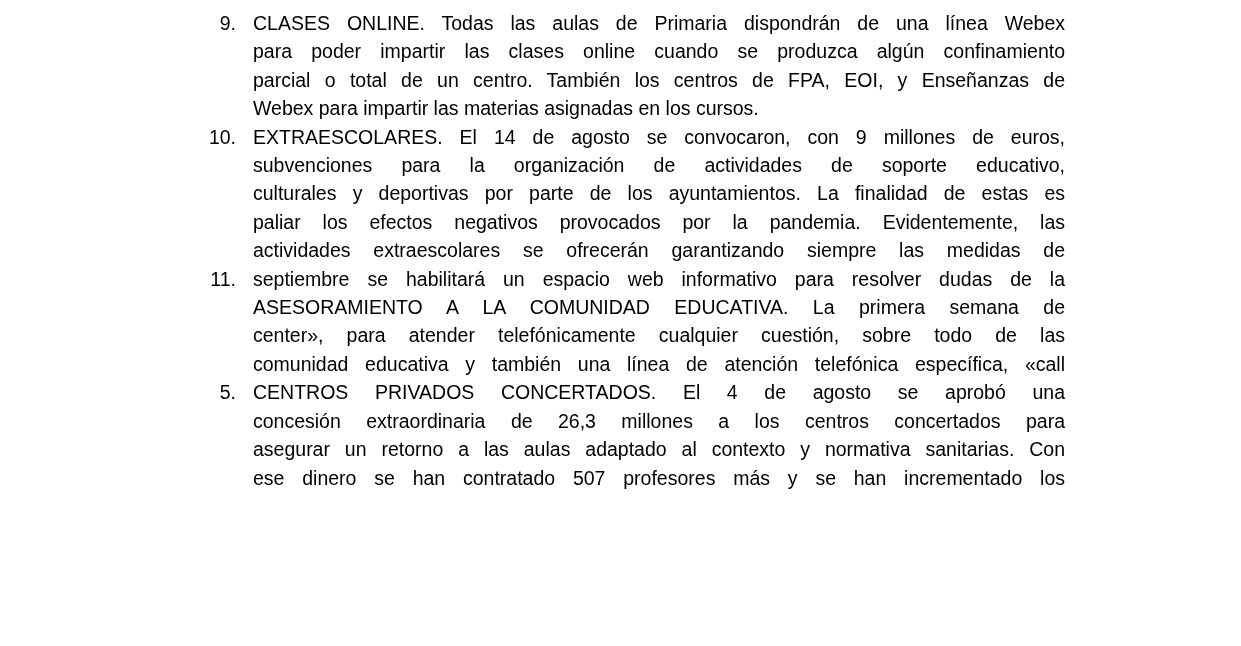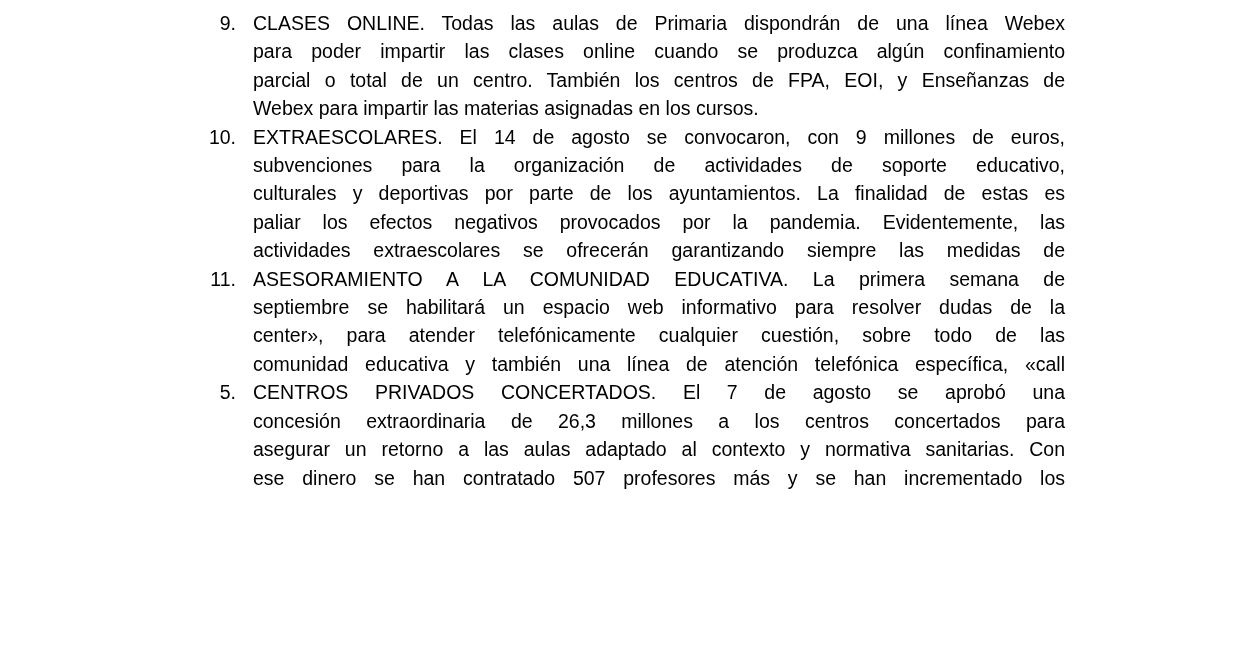--- a/index.html
+++ b/index.html
@@ -59,27 +59,27 @@
     <span class="num">10.</span>
     <div class="ln"><span class="ttl">EXTRAESCOLARES</span><span>. El 14 de agosto se convocaron, con 9 millones de euros,</span></div>
     <div class="ln">subvenciones para la organización de actividades de soporte educativo,</div>
     <div class="ln">culturales y deportivas por parte de los ayuntamientos. La finalidad de estas es</div>
     <div class="ln">paliar los efectos negativos provocados por la pandemia. Evidentemente, las</div>
     <div class="ln">actividades extraescolares se ofrecerán garantizando siempre las medidas de</div>
   </div>
 
   <div class="item">
     <span class="num">11.</span>
+    <div class="ln">septiembre se habilitará un espacio web informativo para resolver dudas de la</div>
     <div class="ln"><span class="ttl">ASESORAMIENTO A LA COMUNIDAD EDUCATIVA</span><span>. La primera semana de</span></div>
-    <div class="ln">septiembre se habilitará un espacio web informativo para resolver dudas de la</div>
     <div class="ln">center», para atender telefónicamente cualquier cuestión, sobre todo de las</div>
     <div class="ln">comunidad educativa y también una línea de atención telefónica específica, «call</div>
   </div>
 
   <div class="item">
     <span class="num">5.</span>
-    <div class="ln"><span class="ttl">CENTROS PRIVADOS CONCERTADOS</span><span>. El 7 de agosto se aprobó una</span></div>
+    <div class="ln"><span class="ttl">CENTROS PRIVADOS CONCERTADOS</span><span>. El 4 de agosto se aprobó una</span></div>
     <div class="ln">concesión extraordinaria de 26,3 millones a los centros concertados para</div>
     <div class="ln">asegurar un retorno a las aulas adaptado al contexto y normativa sanitarias. Con</div>
     <div class="ln">ese dinero se han contratado 507 profesores más y se han incrementado los</div>
   </div>
 
 </div>
 
 </body></html>

